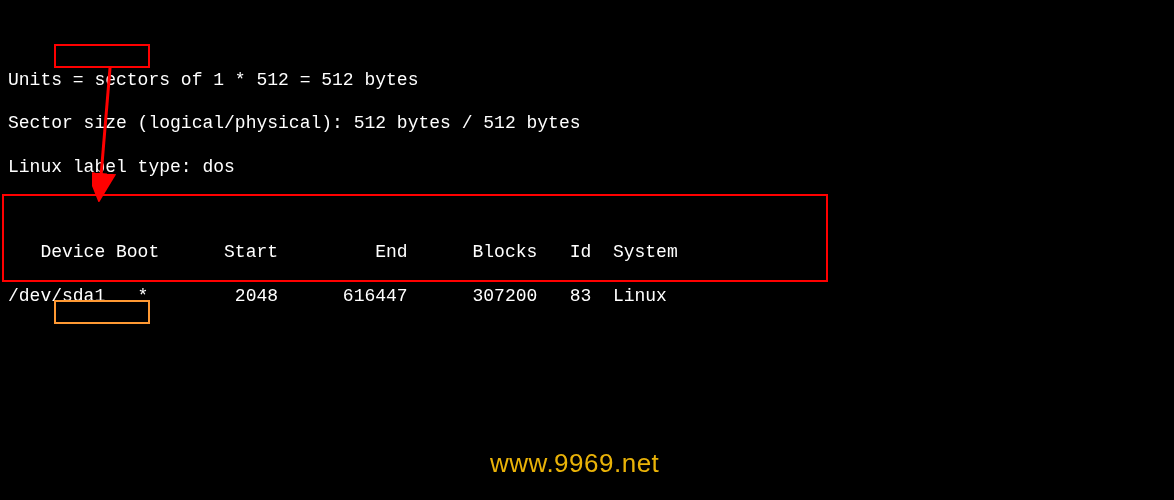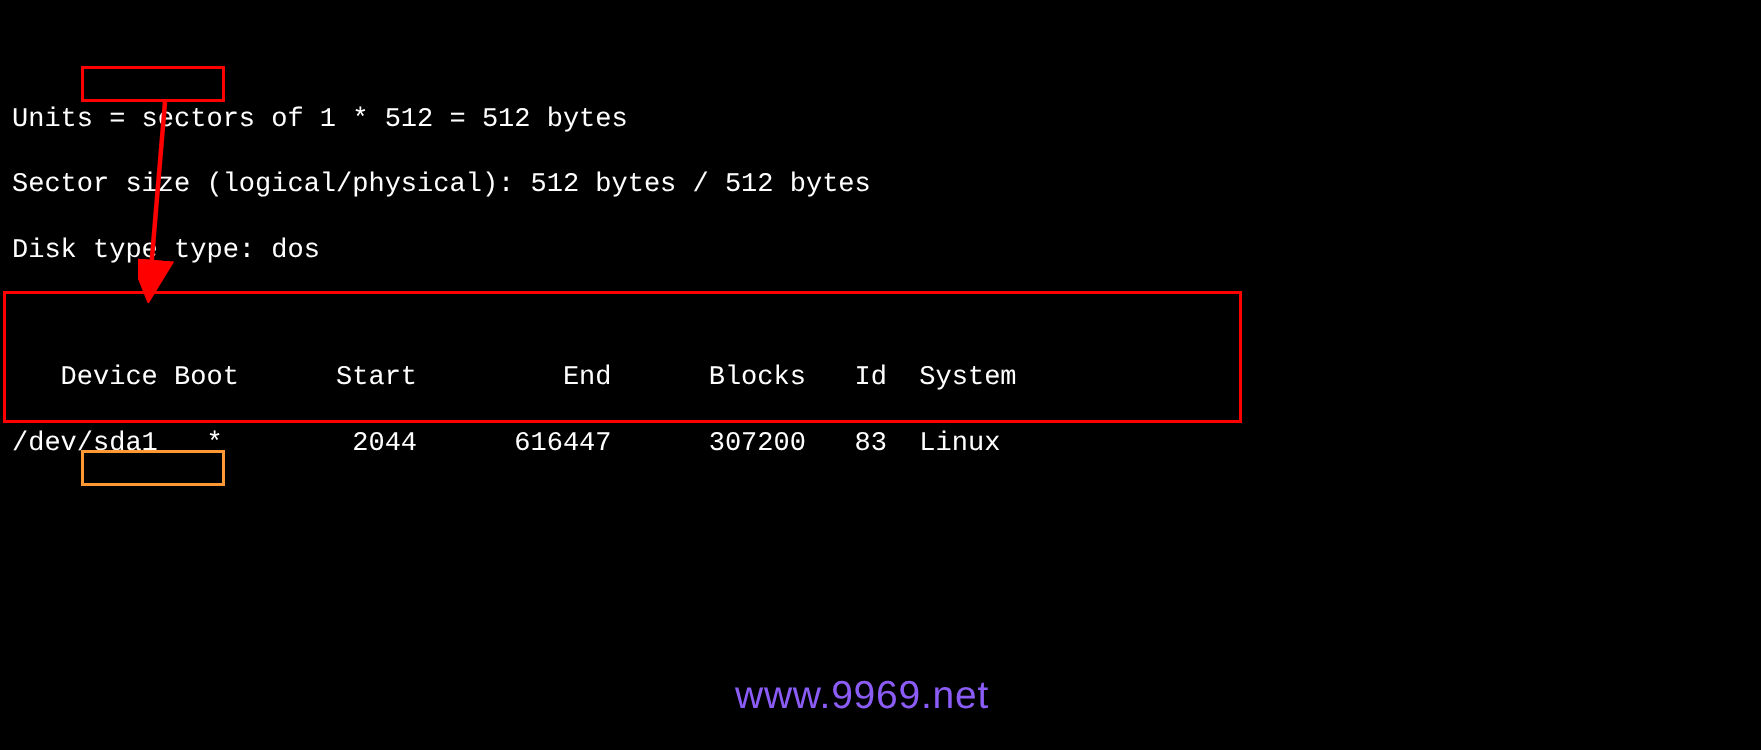--- a/index.html
+++ b/index.html
@@ -57,38 +57,38 @@
     .arrow {
       position: absolute;
       left: 92px;
       top: 66px;
       pointer-events: none;
     }
     .watermark {
       position: absolute;
       left: 490px;
       top: 448px;
-      color: #8b5cf6;
+      color: #eab308;
       font-size: 26px;
       font-family: Arial, sans-serif;
       letter-spacing: 0.5px;
       pointer-events: none;
     }
   </style>
 </head>
 <body>
 
 <div class="terminal">
 <span class="line"></span>
 <span class="line">Units = sectors of 1 * 512 = 512 bytes</span>
 <span class="line">Sector size (logical/physical): 512 bytes / 512 bytes</span>
-<span class="line">Disk type type: dos</span>
+<span class="line">Linux label type: dos</span>
 <span class="line"></span>
 <span class="line">   Device Boot      Start         End      Blocks   Id  System</span>
-<span class="line">/dev/sda1   *        2044      616447      307200   83  Linux</span>
+<span class="line">/dev/sda1   *        2048      616447      307200   83  Linux</span>
 
 
 
 
 
 
 
 
 
 

